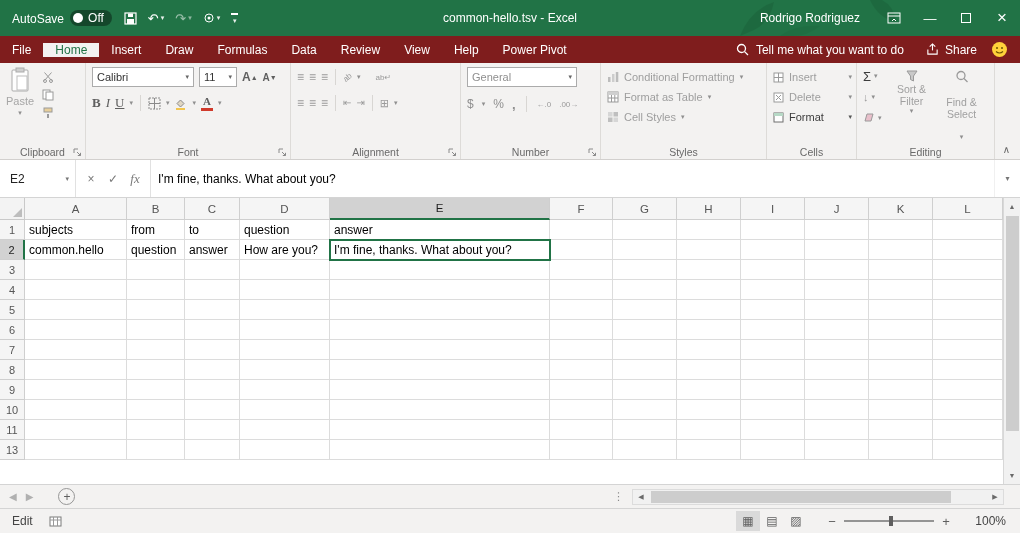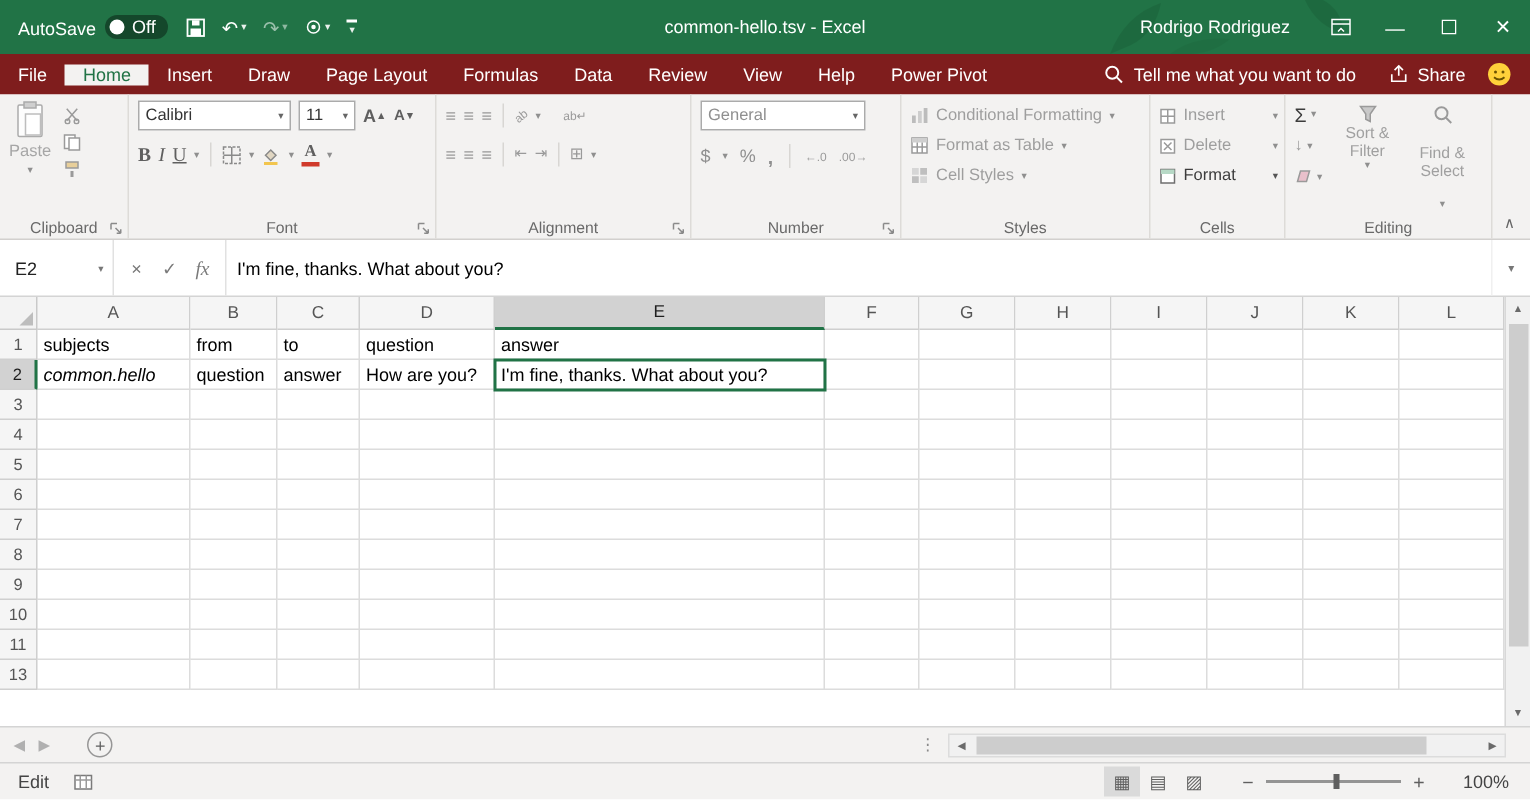--- a/index.html
+++ b/index.html
@@ -167,21 +167,20 @@
       <span class="win-btn close">×</span>
     </div>
   </div>
 
   <div class="tabrow">
     <div style="display:flex; align-items:stretch;">
         <div class="rtab">File</div>
         <div class="rtab active">Home</div>
         <div class="rtab">Insert</div>
         <div class="rtab">Draw</div>
-        <div class="rtab">Page Layout</div>
         <div class="rtab">Formulas</div>
         <div class="rtab">Data</div>
         <div class="rtab">Review</div>
         <div class="rtab">View</div>
         <div class="rtab">Help</div>
         <div class="rtab">Power Pivot</div>
       </div>
     <div class="tellme">
       <svg width="13" height="13" viewBox="0 0 13 13">
           <circle cx="5.5" cy="5.5" r="4" fill="none" stroke="#fff" stroke-width="1.3"></circle>
@@ -487,21 +486,21 @@
           <div class="gcell" style="width: 63px;"></div>
           <div class="gcell" style="width: 64px;"></div>
           <div class="gcell" style="width: 64px;"></div>
           <div class="gcell" style="width: 64px;"></div>
           <div class="gcell" style="width: 64px;"></div>
           <div class="gcell" style="width: 64px;"></div>
           <div class="gcell" style="width: 70px;"></div>
         </div>
         <div class="grow">
           <div class="rowhead sel">2</div>
-          <div class="gcell" style="width: 102px; font-style: italic;">common.hello</div>
+          <div class="gcell" style="width: 102px;">common.hello</div>
           <div class="gcell" style="width: 58px;">question</div>
           <div class="gcell" style="width: 55px;">answer</div>
           <div class="gcell" style="width: 90px;">How are you?</div>
           <div class="gcell active" style="width: 220px;">I'm fine, thanks. What about you?</div>
           <div class="gcell" style="width: 63px;"></div>
           <div class="gcell" style="width: 64px;"></div>
           <div class="gcell" style="width: 64px;"></div>
           <div class="gcell" style="width: 64px;"></div>
           <div class="gcell" style="width: 64px;"></div>
           <div class="gcell" style="width: 64px;"></div>

